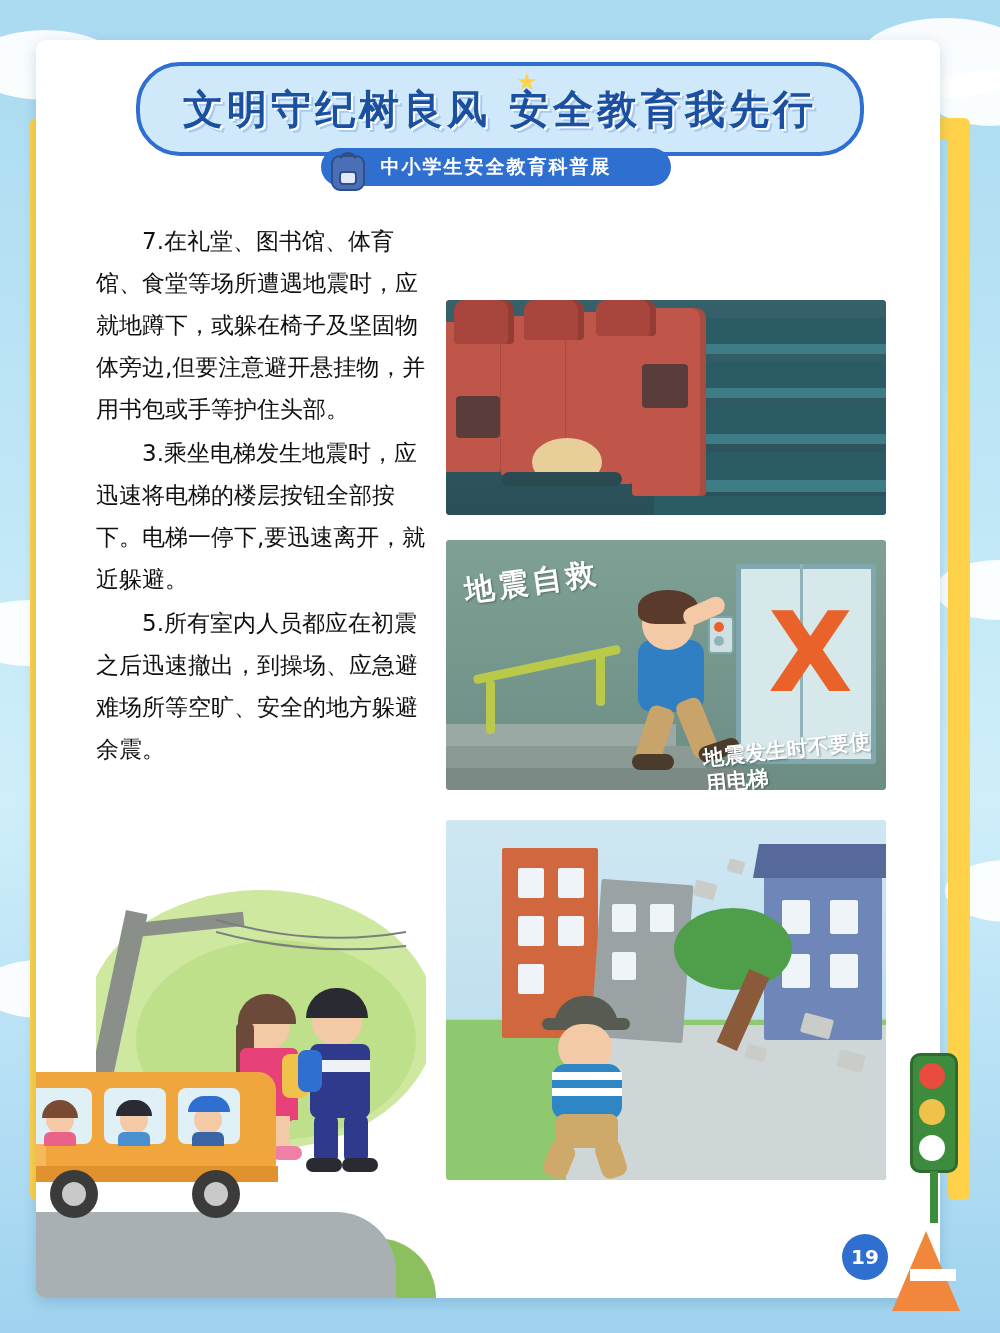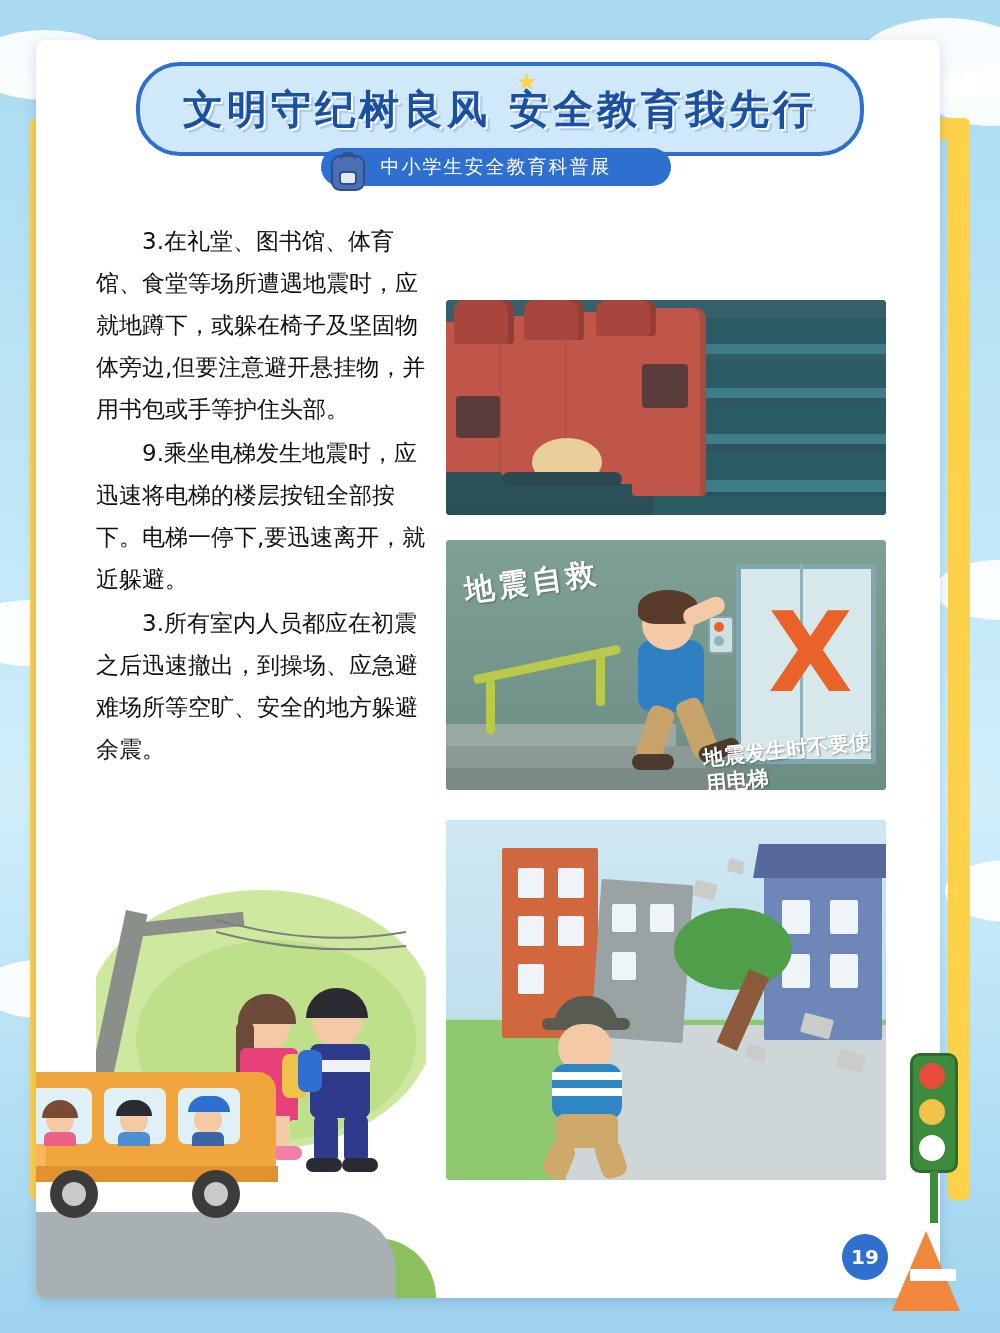--- a/index.html
+++ b/index.html
@@ -47,21 +47,21 @@
     color:#1b4fa0;
     text-shadow:2px 2px 0 #ffffff, 4px 4px 0 rgba(47,111,208,.25);
     white-space:nowrap;
   }
   .subbar{
     position:absolute;left:285px;top:108px;width:350px;height:38px;
     background:#2f6fd0;border-radius:19px;
     display:flex;align-items:center;justify-content:center;
   }
   .subbar-text{
-    color:#ffffff;font-size:19px;font-weight:normal;letter-spacing:2px;
+    color:#ffffff;font-size:19px;font-weight:bold;letter-spacing:2px;
     font-family:"DejaVu Sans", sans-serif;
   }
   .bag{
     position:absolute;left:290px;top:108px;width:44px;height:46px;
   }
   .star{position:absolute;left:480px;top:28px;font-size:24px;color:#ffd24a;}
   
   .content{position:absolute;left:0;top:160px;width:904px;}
   .col-text{
     position:absolute;left:60px;top:20px;width:330px;
@@ -172,23 +172,23 @@
     <svg viewBox="0 0 44 46" width="44" height="46">
       <rect x="6" y="8" width="32" height="34" rx="8" fill="#4a6fb5" stroke="#2f4f8a" stroke-width="2"></rect>
       <path d="M14 10 q8 -9 16 0" fill="none" stroke="#2f4f8a" stroke-width="3"></path>
       <rect x="14" y="24" width="16" height="12" rx="3" fill="#dfe9f7" stroke="#2f4f8a" stroke-width="2"></rect>
     </svg>
   </div>
 
   <div class="content">
 
     <div class="col-text">
-      <p class="para">3.在礼堂、图书馆、体育馆、食堂等场所遭遇地震时，应就地蹲下，或躲在椅子及坚固物体旁边,但要注意避开悬挂物，并用书包或手等护住头部。</p>
-      <p class="para">9.乘坐电梯发生地震时，应迅速将电梯的楼层按钮全部按下。电梯一停下,要迅速离开，就近躲避。</p>
-      <p class="para">3.所有室内人员都应在初震之后迅速撤出，到操场、应急避难场所等空旷、安全的地方躲避余震。</p>
+      <p class="para">7.在礼堂、图书馆、体育馆、食堂等场所遭遇地震时，应就地蹲下，或躲在椅子及坚固物体旁边,但要注意避开悬挂物，并用书包或手等护住头部。</p>
+      <p class="para">3.乘坐电梯发生地震时，应迅速将电梯的楼层按钮全部按下。电梯一停下,要迅速离开，就近躲避。</p>
+      <p class="para">5.所有室内人员都应在初震之后迅速撤出，到操场、应急避难场所等空旷、安全的地方躲避余震。</p>
     </div>
 
     <div class="ill ill1">
       <div style="position:absolute;inset:0;background:linear-gradient(180deg,#36616b,#2a4f58);"></div>
 
       <div class="step" style="left:240px;top:18px;width:210px;height:26px;"></div>
       <div class="step2" style="left:240px;top:44px;width:210px;height:10px;"></div>
       <div class="step" style="left:232px;top:62px;width:218px;height:26px;"></div>
       <div class="step2" style="left:232px;top:88px;width:218px;height:10px;"></div>
       <div class="step" style="left:224px;top:106px;width:226px;height:28px;"></div>

